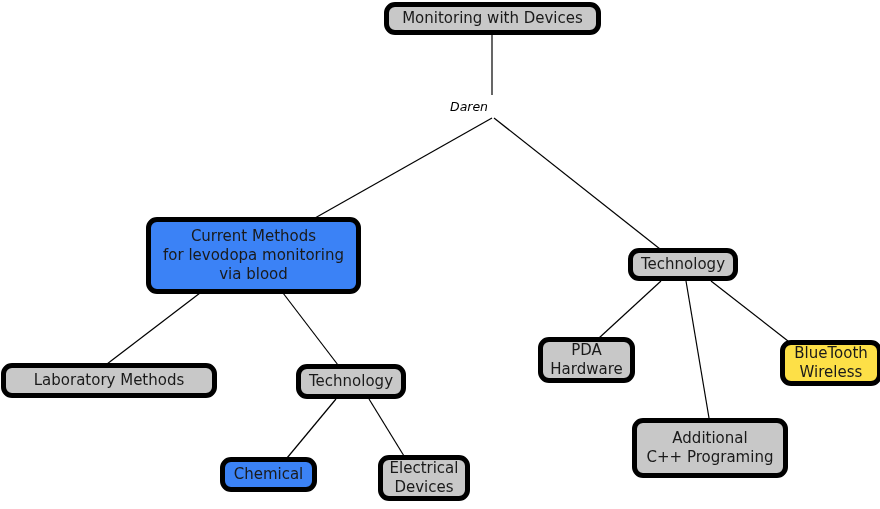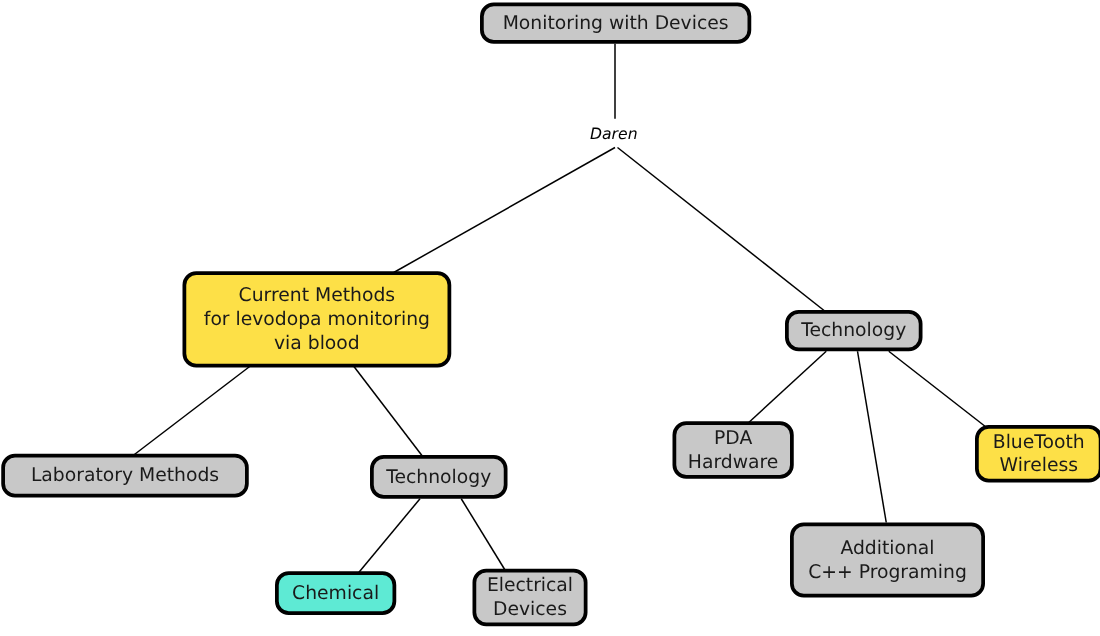--- a/index.html
+++ b/index.html
@@ -20,21 +20,21 @@
     left: 0;
     top: 0;
     width: 880px;
     height: 509px;
     pointer-events: none;
   }
   .node {
     position: absolute;
     box-sizing: border-box;
     background: #c8c8c8;
-    border: 3px solid #a21caf;
+    border: 5px solid #a21caf;
     border-radius: 11px;
     display: flex;
     align-items: center;
     justify-content: center;
     text-align: center;
     color: #1a1a1a;
     font-size: 15px;
     line-height: 19px;
     white-space: pre-line;
     z-index: 2;
@@ -59,32 +59,32 @@
       <line x1="200" y1="293" x2="107" y2="364" stroke="#000000" stroke-width="1.2"></line>
       <line x1="283" y1="293" x2="338" y2="365" stroke="#000000" stroke-width="1.2"></line>
       <line x1="336" y1="399" x2="287" y2="458" stroke="#000000" stroke-width="1.2"></line>
       <line x1="369" y1="399" x2="404" y2="456" stroke="#000000" stroke-width="1.2"></line>
       <line x1="661" y1="281" x2="599" y2="338" stroke="#000000" stroke-width="1.2"></line>
       <line x1="686" y1="281" x2="709" y2="418" stroke="#000000" stroke-width="1.2"></line>
       <line x1="711" y1="281" x2="788" y2="341" stroke="#000000" stroke-width="1.2"></line>
     </svg>
   <div id="node-layer">
       <div class="node" style="left: 384px; top: 2px; width: 217px; height: 33px; background: rgb(200, 200, 200); border-color: rgb(0, 0, 0);">Monitoring with Devices</div>
-      <div class="node" style="left: 146px; top: 217px; width: 215px; height: 77px; background: #fde047; border-color: rgb(0, 0, 0);">Current Methods
+      <div class="node" style="left: 146px; top: 217px; width: 215px; height: 77px; background: #3b82f6; border-color: rgb(0, 0, 0);">Current Methods
 for levodopa monitoring
 via blood</div>
       <div class="node" style="left: 628px; top: 248px; width: 110px; height: 33px; background: rgb(200, 200, 200); border-color: rgb(0, 0, 0);">Technology</div>
-      <div class="node" style="left: 1px; top: 363px; width: 198px; height: 35px; background: rgb(200, 200, 200); border-color: rgb(0, 0, 0);">Laboratory Methods</div>
+      <div class="node" style="left: 1px; top: 363px; width: 216px; height: 35px; background: rgb(200, 200, 200); border-color: rgb(0, 0, 0);">Laboratory Methods</div>
       <div class="node" style="left: 296px; top: 364px; width: 110px; height: 35px; background: rgb(200, 200, 200); border-color: rgb(0, 0, 0);">Technology</div>
       <div class="node" style="left: 514px; top: 337px; width: 97px; height: 46px; background: rgb(200, 200, 200); border-color: rgb(0, 0, 0); margin-left: 24px;">PDA
 Hardware</div>
       <div class="node" style="left: 780px; top: 340px; width: 102px; height: 46px; background: #fde047; border-color: rgb(0, 0, 0);">BlueTooth
 Wireless</div>
       <div class="node" style="left: 632px; top: 418px; width: 156px; height: 60px; background: rgb(200, 200, 200); border-color: rgb(0, 0, 0);">Additional
 C++ Programing</div>
-      <div class="node" style="left: 220px; top: 457px; width: 97px; height: 35px; background: #5eead4; border-color: rgb(0, 0, 0);">Chemical</div>
+      <div class="node" style="left: 220px; top: 457px; width: 97px; height: 35px; background: #3b82f6; border-color: rgb(0, 0, 0);">Chemical</div>
       <div class="node" style="left: 378px; top: 455px; width: 92px; height: 46px; background: rgb(200, 200, 200); border-color: rgb(0, 0, 0);">Electrical
 Devices</div>
     </div>
   <div id="label-layer">
-      <div class="edge-label" style="left: 472px; top: 99px;">Daren</div>
+      <div class="edge-label" style="left: 450px; top: 99px;">Daren</div>
     </div>
 </div>
 
 </body></html>

